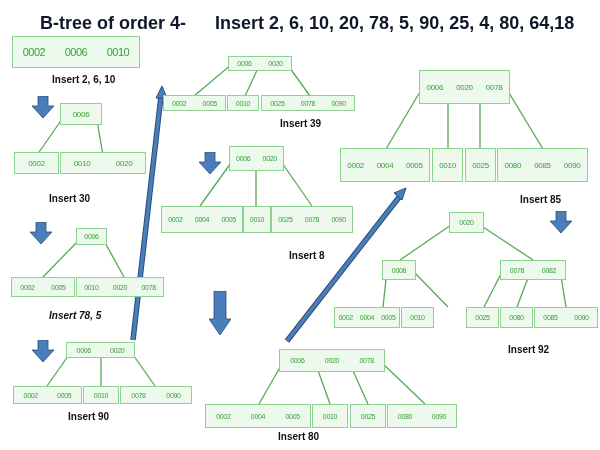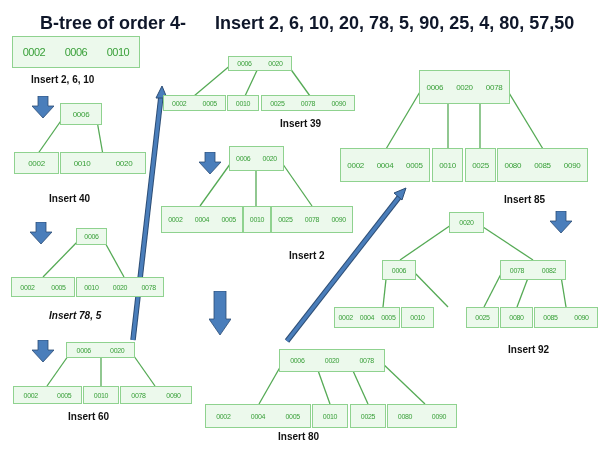--- a/index.html
+++ b/index.html
@@ -14,21 +14,21 @@
   .k-lg { font-size: 11px; letter-spacing: -0.5px; }
   .k-md { font-size: 8px; letter-spacing: -0.3px; }
   .k-sm { font-size: 7px; letter-spacing: -0.3px; }
   svg.overlay { position: absolute; left: 0; top: 0; width: 600px; height: 450px; pointer-events: none; }
   .down-arrow { position: absolute; }
 </style>
 </head>
 <body>
 
 <div class="title" style="left:40px; top:13px;">B-tree of order 4-</div>
-<div class="title" style="left:215px; top:13px;">Insert  2, 6, 10, 20, 78, 5, 90, 25, 4, 80, 57,50</div>
+<div class="title" style="left:215px; top:13px;">Insert  2, 6, 10, 20, 78, 5, 90, 25, 4, 80, 64,18</div>
 
 <svg class="overlay" viewBox="0 0 600 450">
   <g stroke="#55aa55" stroke-width="1.3" fill="none">
 
     <line x1="65" y1="115" x2="37" y2="155"></line>
     <line x1="96" y1="115" x2="103" y2="155"></line>
 
     <line x1="80" y1="239" x2="43" y2="277"></line>
     <line x1="103" y1="239" x2="124" y2="277"></line>
 
@@ -93,33 +93,33 @@
 </svg>
 <svg class="down-arrow" style="left:550px; top:211px;" width="22" height="22" viewBox="0 0 22 22">
   <polygon points="6,0 16,0 16,10 22,10 11,22 0,10 6,10" fill="#4a7ebb" stroke="#2c4d75" stroke-width="0.8"></polygon>
 </svg>
 
 <div class="node k-lg" style="left:12px; top:36px; width:128px; height:32px;">
   <span>0002</span>
   <span>0006</span>
   <span>0010</span>
 </div>
-<div class="label" style="left:31px; top:74px;">Insert 2, 6, 10</div>
+<div class="label" style="left:52px; top:74px;">Insert 2, 6, 10</div>
 
 <div class="node k-md" style="left:60px; top:103px; width:42px; height:22px;">
   <span>0006</span>
 </div>
 <div class="node k-md" style="left:14px; top:152px; width:45px; height:22px;">
   <span>0002</span>
 </div>
 <div class="node k-md" style="left:60px; top:152px; width:86px; height:22px;">
   <span>0010</span>
   <span>0020</span>
 </div>
-<div class="label" style="left:49px; top:193px;">Insert  40</div>
+<div class="label" style="left:49px; top:193px;">Insert  30</div>
 
 <div class="node k-sm" style="left:76px; top:228px; width:31px; height:17px;">
   <span>0006</span>
 </div>
 <div class="node k-sm" style="left:11px; top:277px; width:64px; height:20px;">
   <span>0002</span>
   <span>0005</span>
 </div>
 <div class="node k-sm" style="left:76px; top:277px; width:88px; height:20px;">
   <span>0010</span>
@@ -136,21 +136,21 @@
   <span>0002</span>
   <span>0005</span>
 </div>
 <div class="node k-sm" style="left:83px; top:386px; width:36px; height:18px;">
   <span>0010</span>
 </div>
 <div class="node k-sm" style="left:120px; top:386px; width:72px; height:18px;">
   <span>0078</span>
   <span>0090</span>
 </div>
-<div class="label" style="left:68px; top:411px;">Insert 60</div>
+<div class="label" style="left:68px; top:411px;">Insert 90</div>
 
 <div class="node k-sm" style="left:228px; top:56px; width:64px; height:15px;">
   <span>0006</span>
   <span>0020</span>
 </div>
 <div class="node k-sm" style="left:163px; top:95px; width:63px; height:16px;">
   <span>0002</span>
   <span>0005</span>
 </div>
 <div class="node k-sm" style="left:227px; top:95px; width:32px; height:16px;">
@@ -173,21 +173,21 @@
   <span>0005</span>
 </div>
 <div class="node k-sm" style="left:243px; top:206px; width:28px; height:27px;">
   <span>0010</span>
 </div>
 <div class="node k-sm" style="left:271px; top:206px; width:82px; height:27px;">
   <span>0025</span>
   <span>0078</span>
   <span>0090</span>
 </div>
-<div class="label" style="left:289px; top:250px;">Insert  2</div>
+<div class="label" style="left:289px; top:250px;">Insert  8</div>
 
 <div class="node k-sm" style="left:279px; top:349px; width:106px; height:23px;">
   <span>0006</span>
   <span>0020</span>
   <span>0078</span>
 </div>
 <div class="node k-sm" style="left:205px; top:404px; width:106px; height:24px;">
   <span>0002</span>
   <span>0004</span>
   <span>0005</span>
@@ -218,21 +218,21 @@
   <span>0010</span>
 </div>
 <div class="node k-md" style="left:465px; top:148px; width:31px; height:34px;">
   <span>0025</span>
 </div>
 <div class="node k-md" style="left:497px; top:148px; width:91px; height:34px;">
   <span>0080</span>
   <span>0085</span>
   <span>0090</span>
 </div>
-<div class="label" style="left:504px; top:194px;">Insert  85</div>
+<div class="label" style="left:520px; top:194px;">Insert  85</div>
 
 <div class="node k-sm" style="left:449px; top:212px; width:35px; height:21px;">
   <span>0020</span>
 </div>
 <div class="node k-sm" style="left:382px; top:260px; width:34px; height:20px;">
   <span>0006</span>
 </div>
 <div class="node k-sm" style="left:500px; top:260px; width:66px; height:20px;">
   <span>0078</span>
   <span>0082</span>

